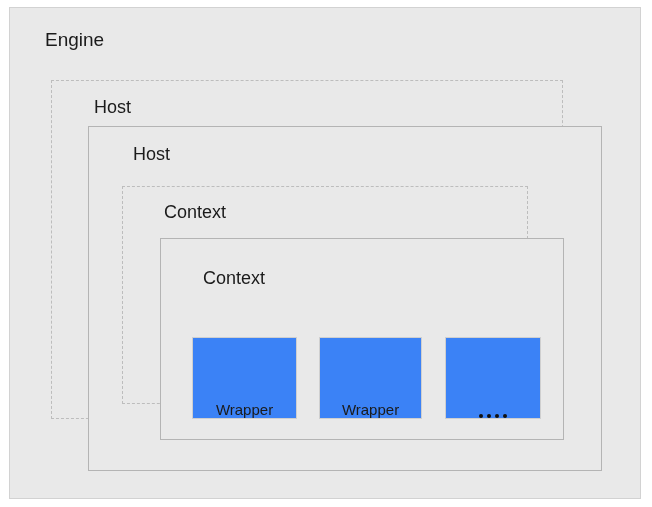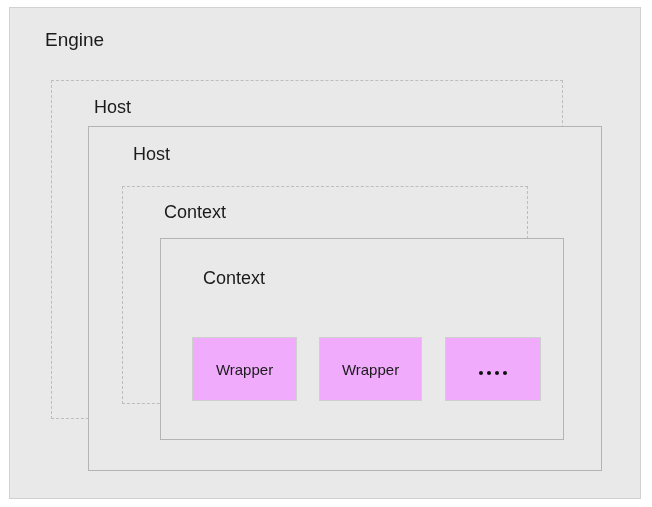--- a/index.html
+++ b/index.html
@@ -101,25 +101,25 @@
     left: 203px;
     top: 269px;
     font-size: 18px;
   }
 
   
   .wrapper-box {
     position: absolute;
     box-sizing: border-box;
     top: 337px;
-    height: 64px;
-    background: #f0abfc;
+    height: 82px;
+    background: #3b82f6;
     border: 1px solid #cfcfcf;
     display: flex;
-    align-items: center;
+    align-items: flex-end;
     justify-content: center;
   }
   .wrapper-label {
     font-size: 15px;
     color: #1b1b1b;
   }
   #wrapper-box-0 { left: 192px; width: 105px; }
   #wrapper-box-1 { left: 319px; width: 103px; }
   #wrapper-box-2 { left: 445px; width: 96px; }
 

